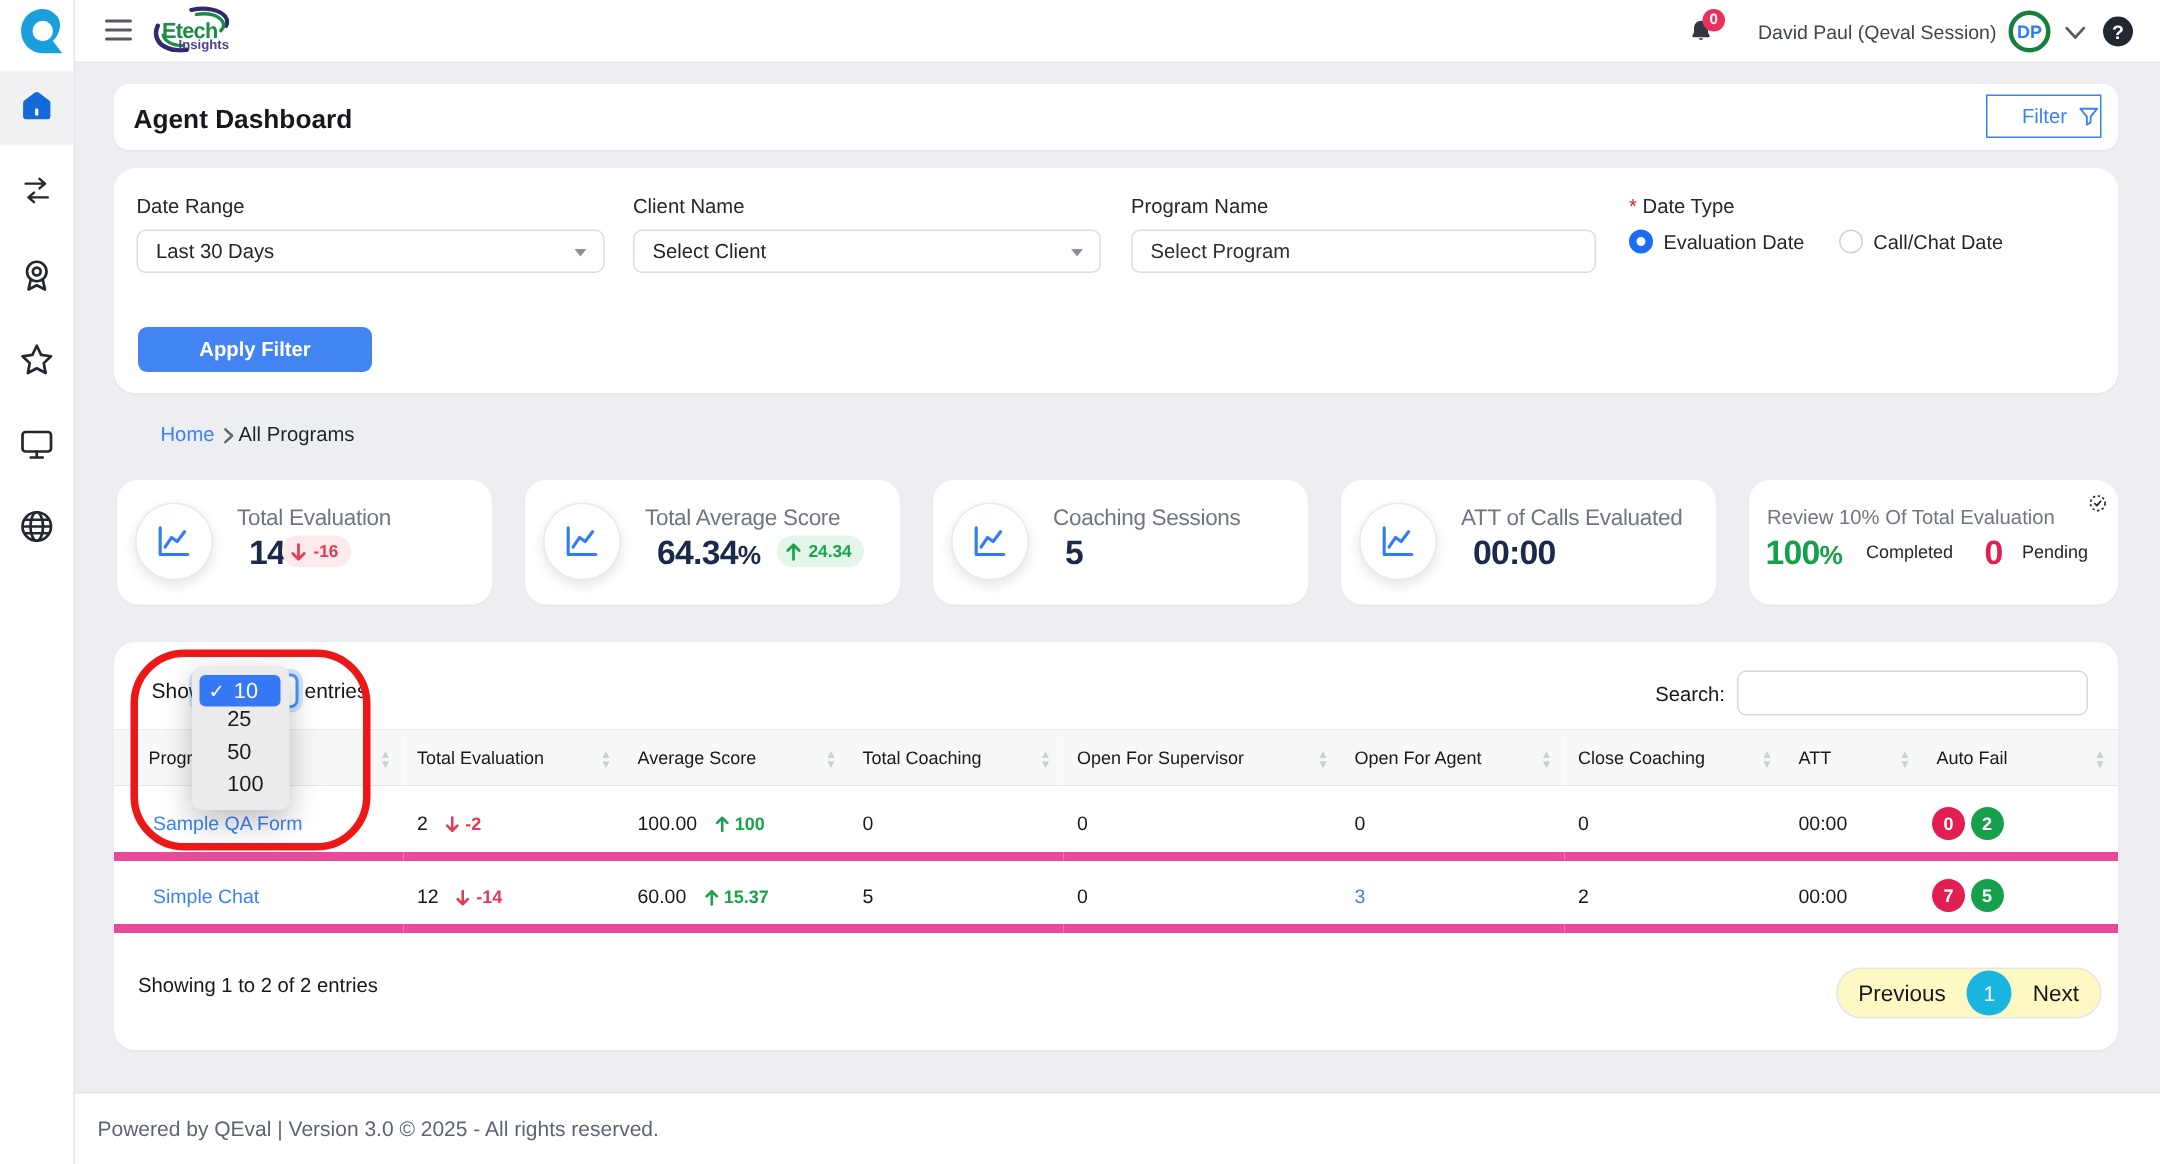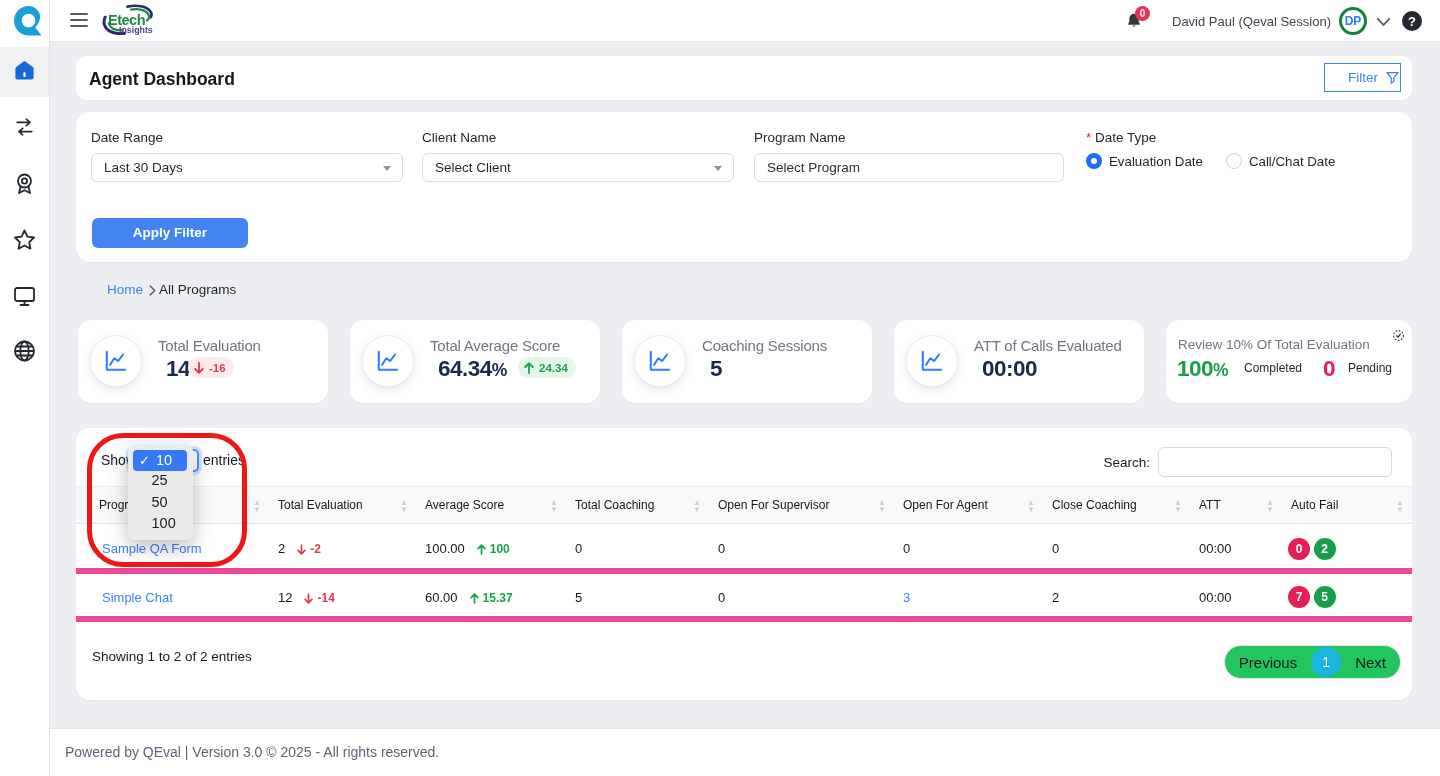--- a/index.html
+++ b/index.html
@@ -50,21 +50,21 @@
 table.grid thead th { background:#f7f8f8; font-weight:400; font-size:12px; color:#16181d; text-align:left; padding:11px 0 11px 9px; border-top:1px solid #ededee; border-bottom:1px solid #e3e5e8; position:relative; }
 table.grid td { height:47.5px; padding:5px 0 0 9px; vertical-align:middle; border-bottom:6px solid #ec4899; color:#16181d; }
 .sorter { position:absolute; top:12px; color:#ccd1d7; font-size:8px; line-height:7px; }
 .link { color:#3b82f6; }
 .dn { color:#e23a54; font-weight:700; font-size:12px; display:inline-flex; align-items:center; gap:4px; margin-left:12px; vertical-align:-2px; }
 .up { color:#17a44a; font-weight:700; font-size:12px; display:inline-flex; align-items:center; gap:4px; margin-left:12px; vertical-align:-2px; }
 .badge { display:inline-block; width:22px; height:22px; border-radius:50%; color:#fff; font-size:12px; font-weight:700; text-align:center; line-height:22px; vertical-align:middle; }
 .badge.r { background:#e31e52; }
 .badge.g { background:#17a04c; }
 .showing { position:absolute; left:16px; top:221px; font-size:13.5px; color:#16181d; }
-.pager { position:absolute; right:11px; top:217px; height:34px; border:1px solid #e4e6e9; border-radius:17px; background:#22c55e; display:flex; align-items:center; padding:0 14px; gap:14px; font-size:15px; color:#16181d;justify-content:center; }
+.pager { position:absolute; right:11px; top:217px; height:34px; border:1px solid #e4e6e9; border-radius:17px; background:#fef9c3; display:flex; align-items:center; padding:0 14px; gap:14px; font-size:15px; color:#16181d;justify-content:center; }
 .pnum { width:30px; height:30px; border-radius:50%; background:#19b5de; color:#fff; text-align:center; line-height:30px; font-size:14px; }
 
 .dd { position:absolute; left:127.5px; top:444px; width:65px; height:96px; background:#ebebed; border-radius:7px; box-shadow:0 8px 20px rgba(0,0,0,0.25); z-index:40; font-size:14.5px; color:#1b1b1f; }
 .dd .sel-item { position:absolute; left:5.5px; top:6px; right:5.5px; height:21px; background:#3478f6; border-radius:4px; color:#fff; line-height:21px; }
 .dd .chk { margin:0 6px 0 6px; font-size:13px; }
 .dd .it { position:absolute; left:24px; }
 
 .oval { position:absolute; left:87px; top:433px; width:160px; height:134px; border:5px solid #ee1717; border-radius:36px; z-index:50; }
 
 .hamb { position:absolute; left:20px; top:13px; width:18px; }

